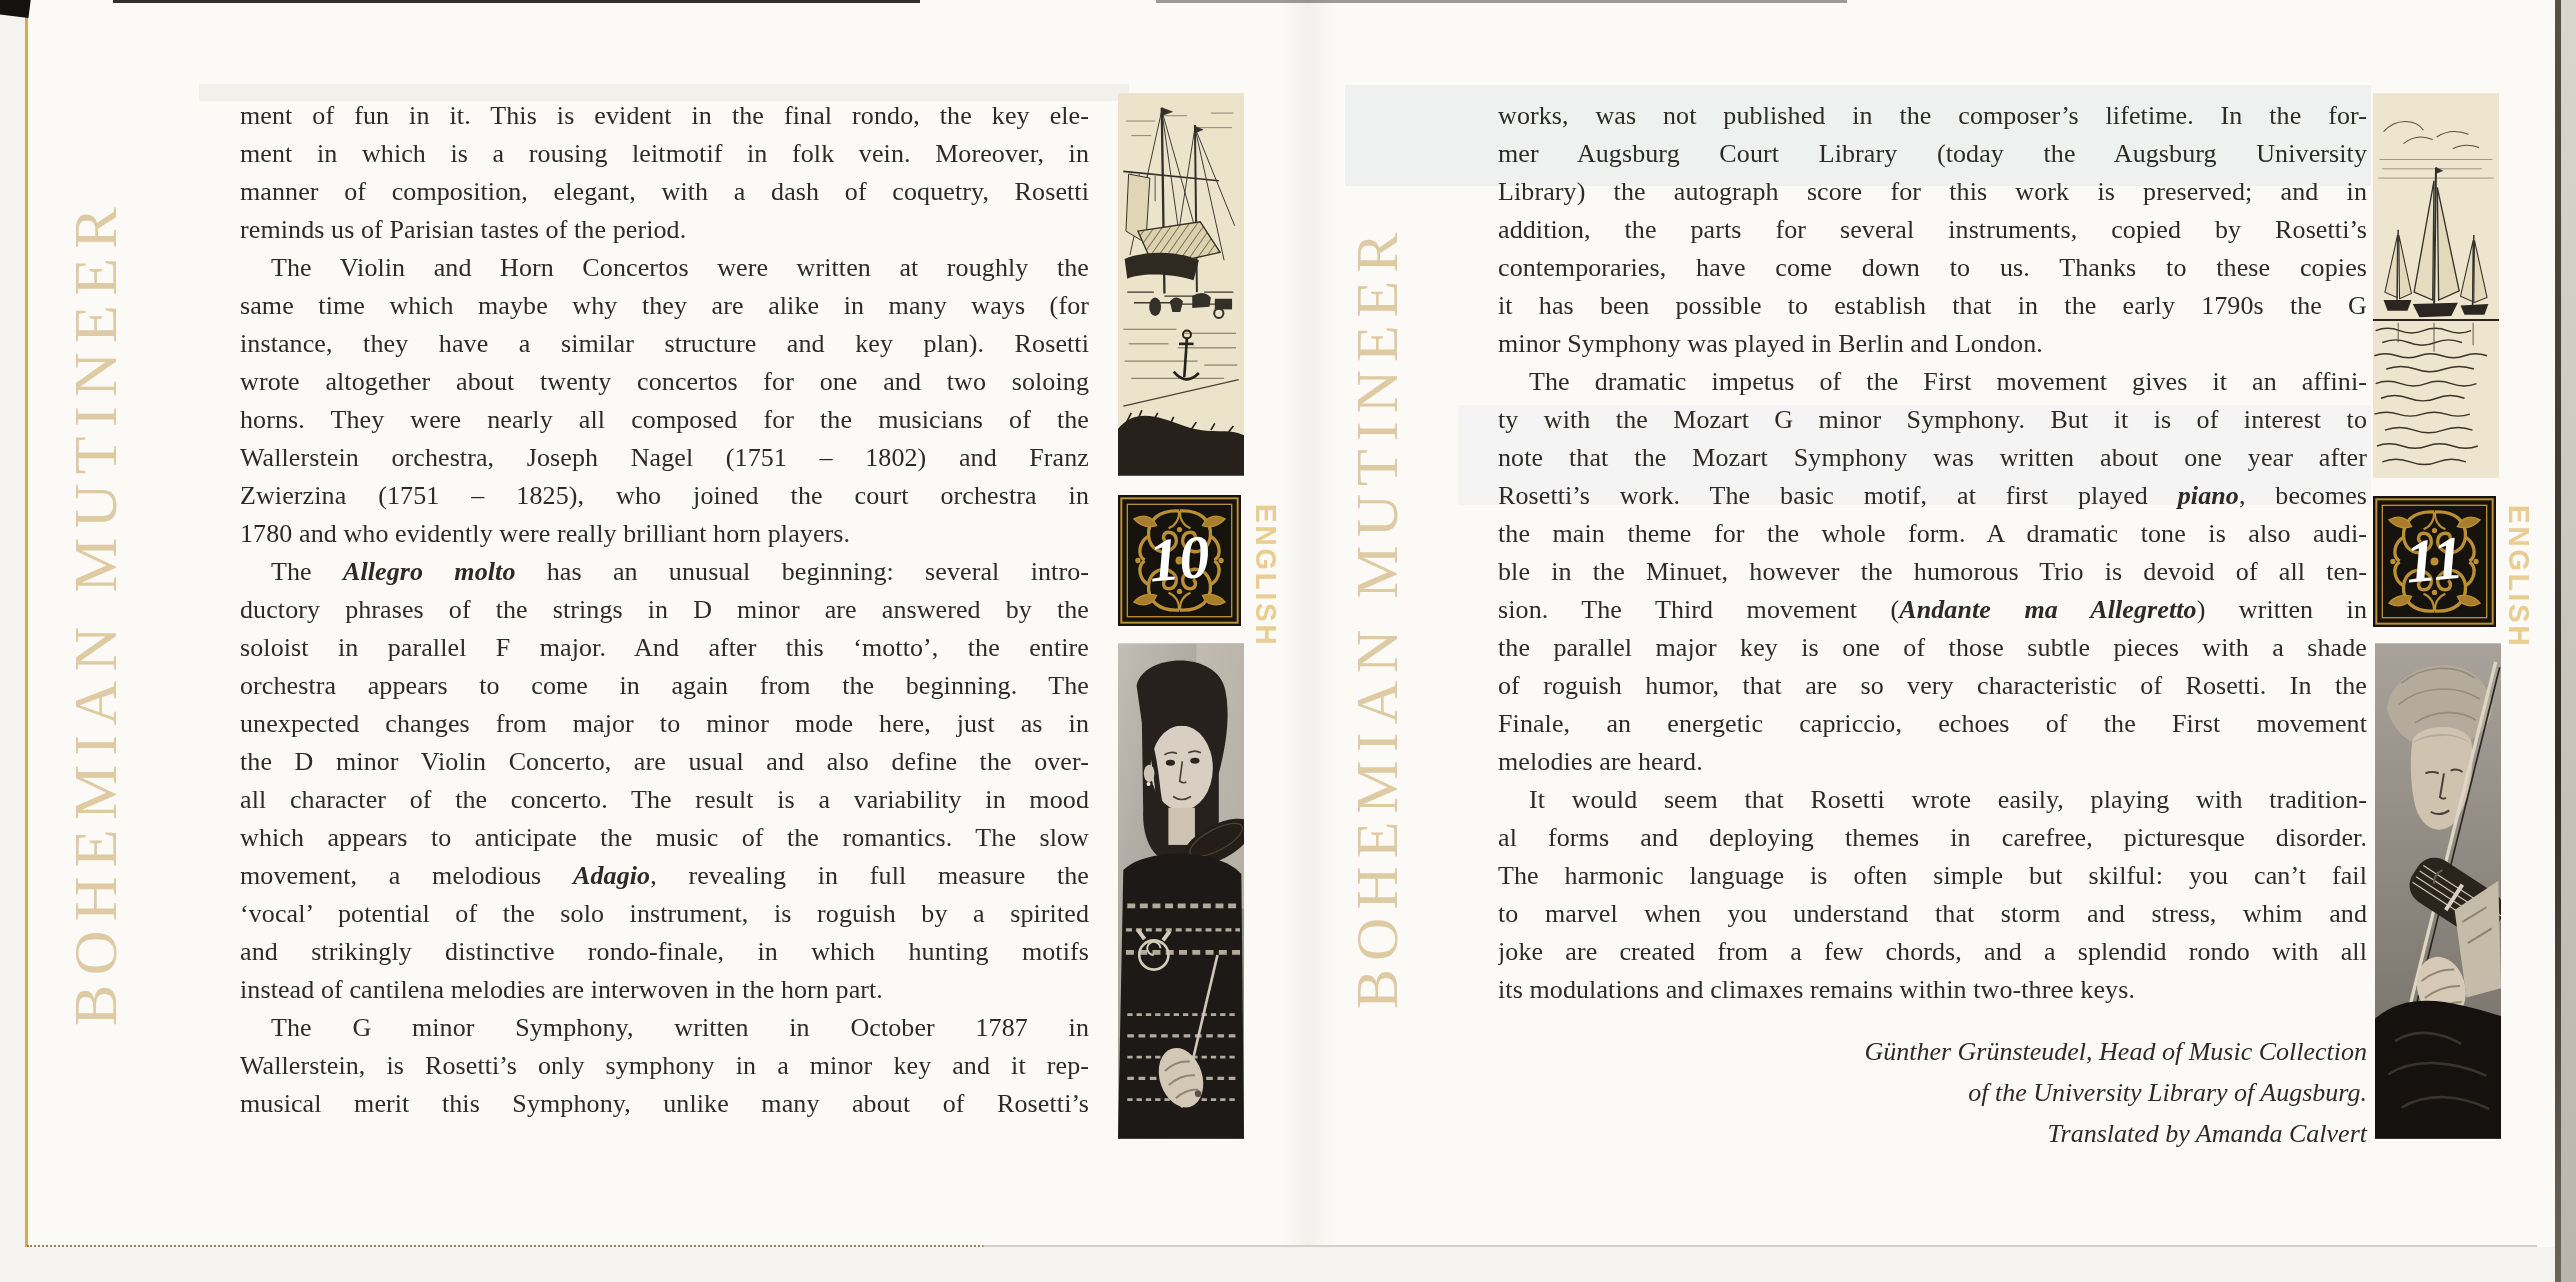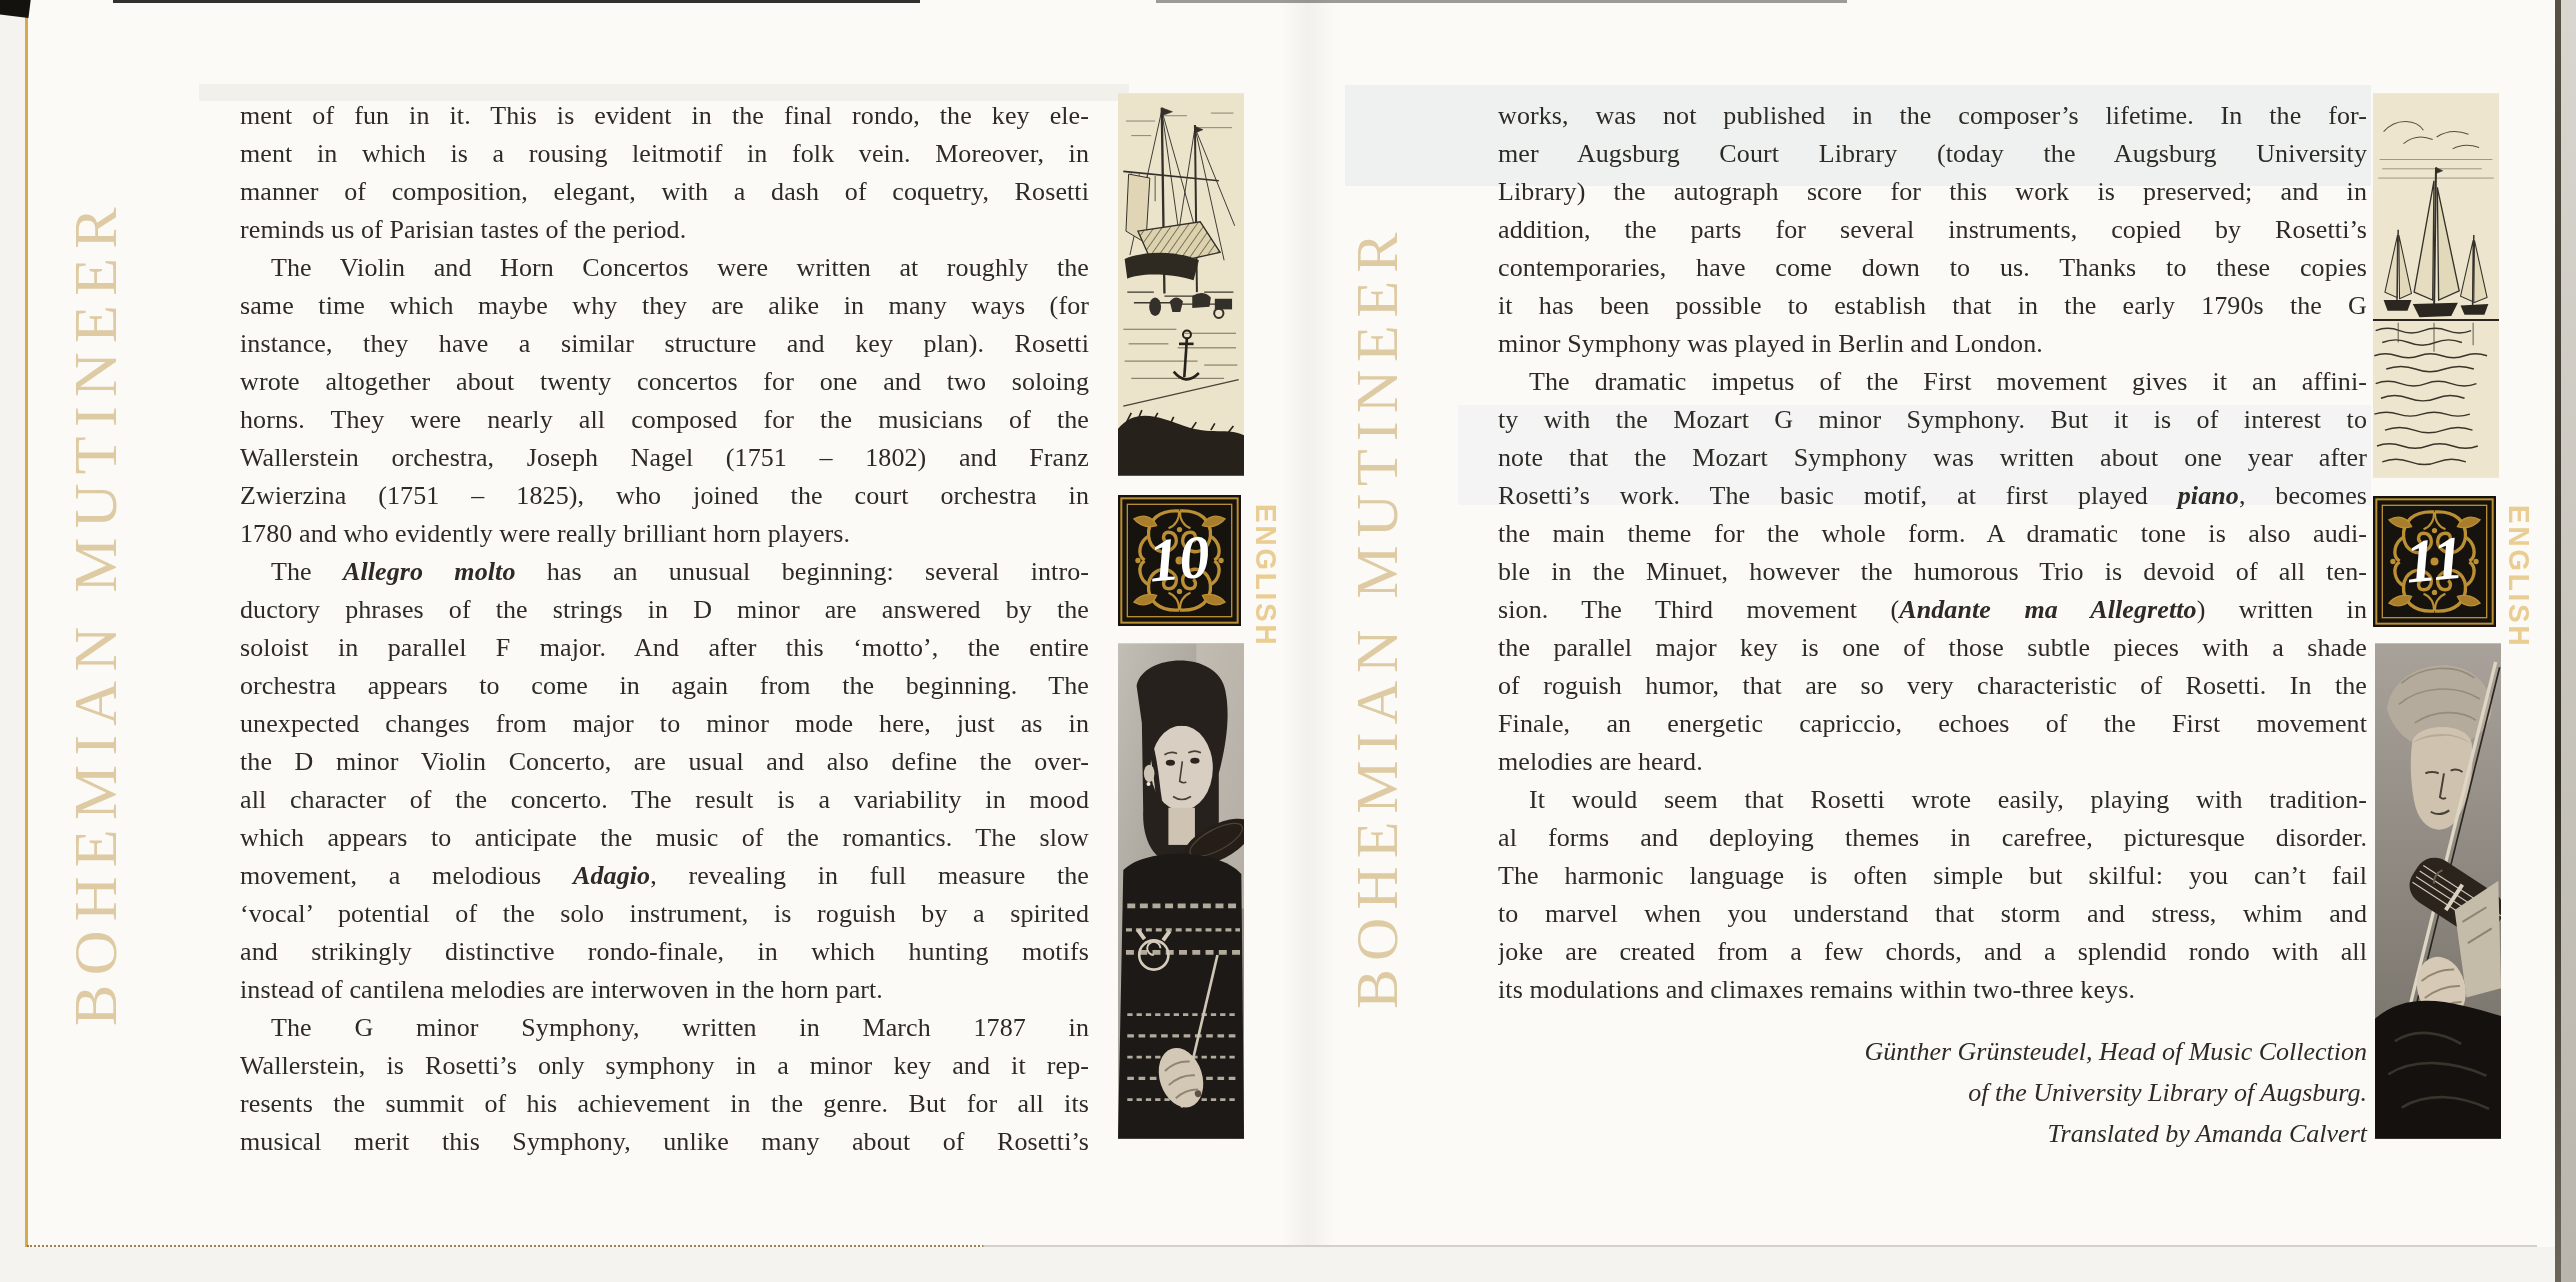--- a/index.html
+++ b/index.html
@@ -116,23 +116,22 @@
       <div class="line">unexpected changes from major to minor mode here, just as in</div>
       <div class="line">the D minor Violin Concerto, are usual and also define the over-</div>
       <div class="line">all character of the concerto. The result is a variability in mood</div>
       <div class="line">which appears to anticipate the music of the romantics. The slow</div>
       <div class="line">movement, a melodious <em>Adagio</em>, revealing in full measure the</div>
       <div class="line">‘vocal’ potential of the solo instrument, is roguish by a spirited</div>
       <div class="line">and strikingly distinctive rondo-finale, in which hunting motifs</div>
       <div class="line end">instead of cantilena melodies are interwoven in the horn part.</div>
     </div>
     <div class="para">
-      <div class="line ind">The G minor Symphony, written in March 1787 in</div>
+      <div class="line ind">The G minor Symphony, written in October 1787 in</div>
       <div class="line">Wallerstein, is Rosetti’s only symphony in a minor key and it rep-</div>
-      <div class="line">resents the summit of his achievement in the genre. But for all its</div>
       <div class="line">musical merit this Symphony, unlike many about of Rosetti’s</div>
     </div>
   </div>
 
 <svg class="etching" style="left:1118px;top:93px;" width="126" height="383" viewBox="0 0 190 577">
   <defs>
     <pattern id="hatch" width="10" height="10" patternTransform="rotate(35)" patternUnits="userSpaceOnUse">
       <rect width="10" height="10" fill="#ddd2ae"></rect>
       <line x1="0" y1="0" x2="0" y2="10" stroke="#4a4436" stroke-width="2"></line>
     </pattern>

